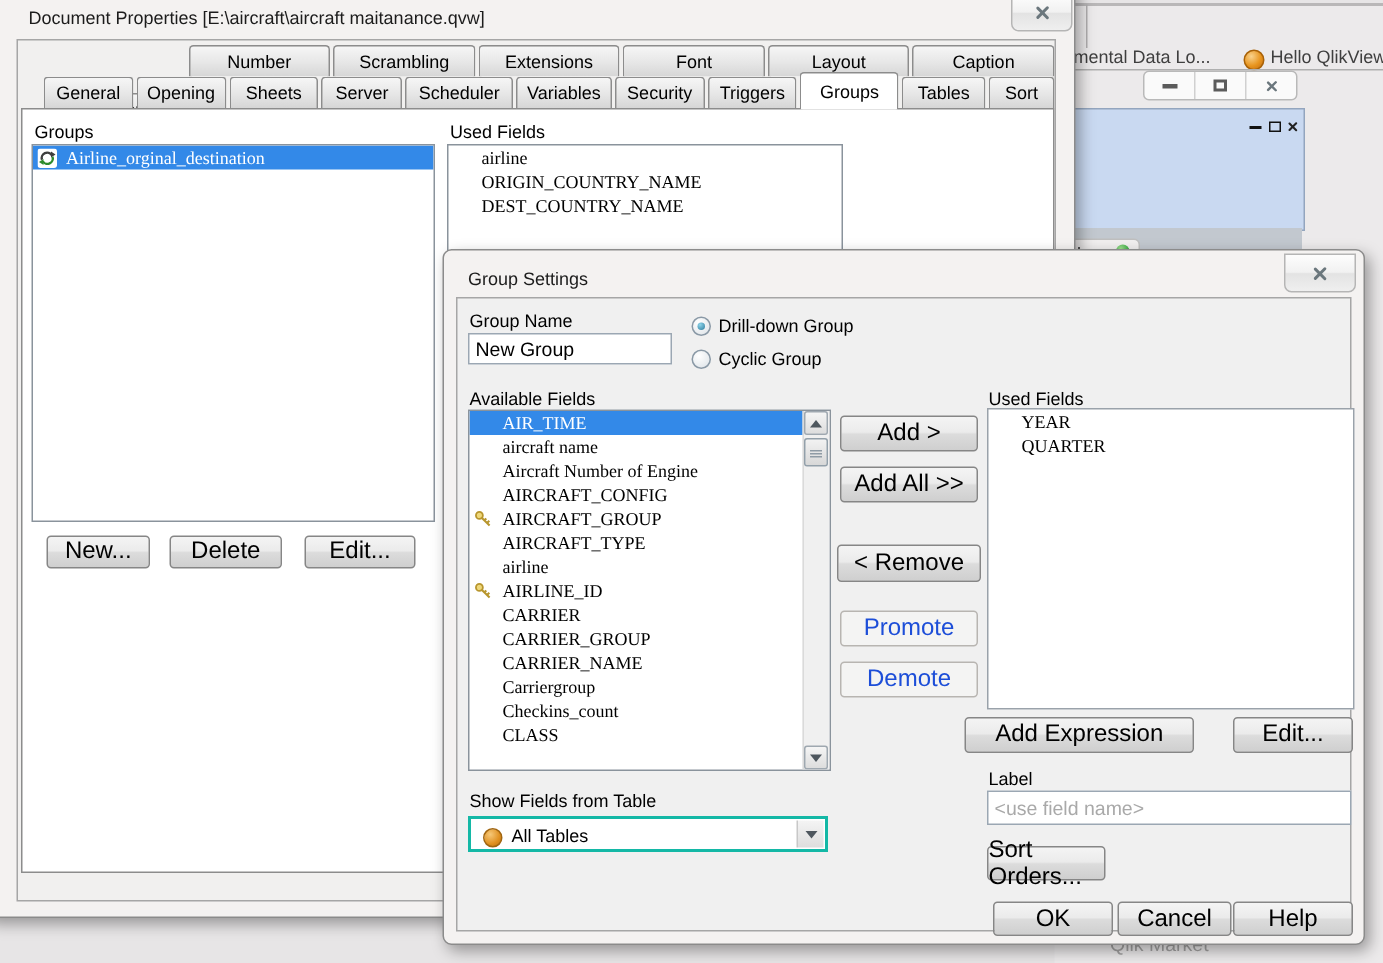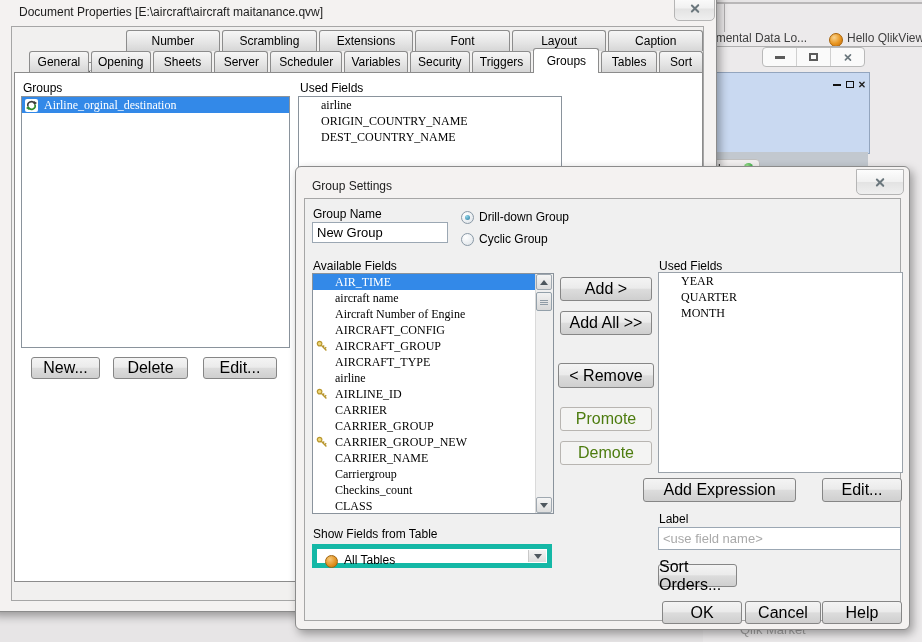--- a/index.html
+++ b/index.html
@@ -17,21 +17,21 @@
   .x-ic{width:11px;height:11px;position:relative;}
   .x-ic::before,.x-ic::after{content:"";position:absolute;left:4.5px;top:0;width:2.4px;height:11px;
        background:#6B777D;border-radius:1px;}
   .x-ic::before{transform:rotate(45deg);} .x-ic::after{transform:rotate(-45deg);}
   .x-ic.small{transform:scale(.8);} .x-ic.dark::before,.x-ic.dark::after{background:#222;}
 
   
   .btn{position:absolute;display:flex;align-items:center;justify-content:center;
        background:linear-gradient(#F4F4F4,#EBEBEB 46%,#DCDCDC 52%,#CFCFCF);
        border:1px solid #868686;border-radius:3px;font-size:16px;}
-  .btn.disabled{background:#F4F4F3;border-color:#B8B5B1;color:#4d7c0f;}
+  .btn.disabled{background:#F4F4F3;border-color:#B8B5B1;color:#1d4ed8;}
 
   
   .tabrow{position:absolute;display:flex;}
   .tab{display:flex;align-items:center;justify-content:center;height:21px;margin-right:2px;
        background:linear-gradient(#F6F6F6,#E6E6E6 55%,#D6D6D6);
        border:1px solid #8C8C8C;border-bottom:none;border-radius:3px 3px 0 0;box-sizing:border-box;}
   .tab.active{background:#FFFFFF;height:25px;margin-top:-3px;position:relative;z-index:8;}
 
   
   .listbox{position:absolute;background:#fff;border:1px solid #8A939C;overflow:hidden;font-family:Liberation Serif, serif;}
@@ -52,21 +52,21 @@
 
   
   .tinput{position:absolute;background:#fff;border:1px solid #9BA7B3;font-family:"Liberation Sans",sans-serif;
        font-size:13px;padding:0 4px;box-sizing:border-box;}
   .tinput.ghost{color:#A9A9A9;}
   .radio{position:absolute;width:13px;height:13px;border:1px solid #8A99A6;border-radius:50%;
        background:radial-gradient(circle at 35% 30%,#ffffff,#DCE2E7);box-sizing:border-box;}
   .radio.on::after{content:"";position:absolute;left:3px;top:3px;width:5px;height:5px;border-radius:50%;
        background:radial-gradient(circle at 35% 30%,#8ED4EA,#2C7A9C);}
   .label{position:absolute;white-space:nowrap;}
-  .combo{position:absolute;background:#fff;border:5px solid #14b8a6;box-sizing:border-box;}
+  .combo{position:absolute;background:#fff;border:2px solid #14b8a6;box-sizing:border-box;}
   .combo .arrowbox{position:absolute;right:1px;top:1px;bottom:1px;width:17px;display:flex;align-items:center;
        justify-content:center;background:linear-gradient(#F4F4F4,#DDDDDD);border-left:1px solid #C8C8C8;}
   .dot{border-radius:50%;position:absolute;}
 
   
   .bgwin{position:absolute;left:703px;top:2px;width:219px;height:640px;background:#ECEAEB;z-index:1;}
   .winctl{position:absolute;display:flex;background:#FAFAFA;border:1px solid #B9B9B9;border-radius:4px;overflow:hidden;}
   .winctl .cell{width:33px;height:18px;display:flex;align-items:center;justify-content:center;border-right:1px solid #D0D0D0;}
   .winctl .cell:last-child{border-right:none;}
   .min-bar{width:10px;height:3px;background:#5B5B5B;}
@@ -256,26 +256,20 @@
           <div class="lrow"><span>AIRCRAFT_TYPE</span></div>
           <div class="lrow"><span>airline</span></div>
           <div class="lrow">
             <span class="keyic"><svg width="12" height="12" viewBox="0 0 12 12">
                   <circle cx="3.6" cy="3.6" r="2.3" fill="#EFD87A" stroke="#B8962E" stroke-width="1.2"></circle>
                   <path d="M5.3 5.3 L10.4 10.4 M8.7 8.7 L10.2 7.2 M6.9 6.9 L8.2 5.6" stroke="#B8962E" stroke-width="1.4" fill="none"></path>
                 </svg></span>
             <span>AIRLINE_ID</span></div>
           <div class="lrow"><span>CARRIER</span></div>
           <div class="lrow"><span>CARRIER_GROUP</span></div>
-          <div class="lrow">
-            <span class="keyic"><svg width="12" height="12" viewBox="0 0 12 12">
-                  <circle cx="3.6" cy="3.6" r="2.3" fill="#EFD87A" stroke="#B8962E" stroke-width="1.2"></circle>
-                  <path d="M5.3 5.3 L10.4 10.4 M8.7 8.7 L10.2 7.2 M6.9 6.9 L8.2 5.6" stroke="#B8962E" stroke-width="1.4" fill="none"></path>
-                </svg></span>
-            <span>CARRIER_GROUP_NEW</span></div>
           <div class="lrow"><span>CARRIER_NAME</span></div>
           <div class="lrow"><span>Carriergroup</span></div>
           <div class="lrow"><span>Checkins_count</span></div>
           <div class="lrow"><span>CLASS</span></div>
         </div>
         <div class="sbar">
           <div class="sb-btn" style="top:0;">
               <div class="tri-up"></div>
             </div>
           <div class="sb-thumb">
@@ -300,21 +294,20 @@
           <span>Promote</span>
         </div>
       <div class="btn disabled" style="left:255px;top:242px;width:90px;height:22px;">
           <span>Demote</span>
         </div>
 
       <div class="label" style="left:354px;top:60px;">Used Fields</div>
       <div class="listbox" style="left:353px;top:73px;width:243px;height:199px;border-color:#9AA2AA;">
         <div class="lrow"><span>YEAR</span></div>
         <div class="lrow"><span>QUARTER</span></div>
-        <div class="lrow"><span>MONTH</span></div>
       </div>
 
       <div class="btn" style="left:338px;top:279px;width:151px;height:22px;">
           <span>Add Expression</span>
         </div>
       <div class="btn" style="left:517px;top:279px;width:78px;height:22px;">
           <span>Edit...</span>
         </div>
 
       <div class="label" style="left:8px;top:328px;">Show Fields from Table</div>

